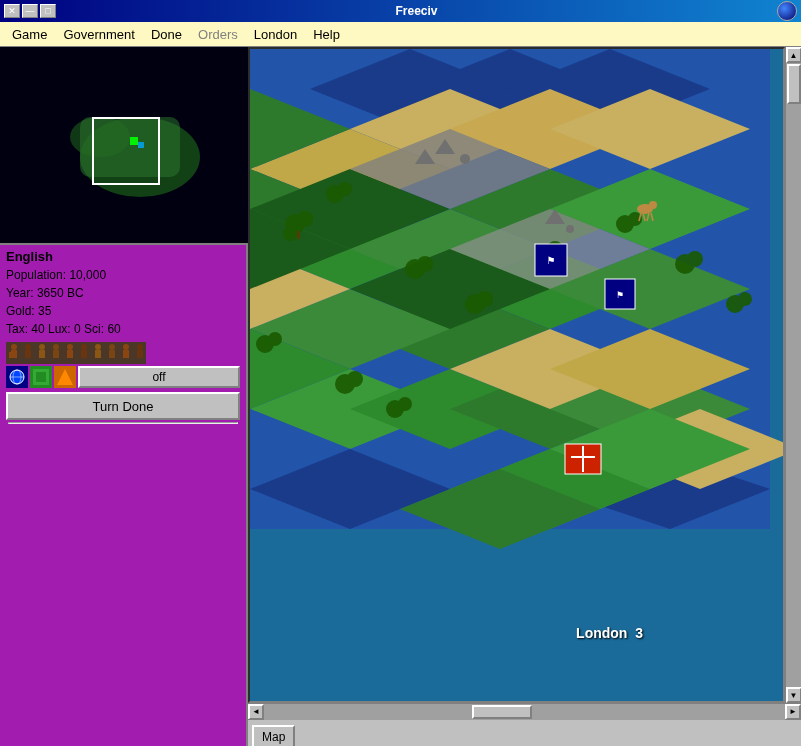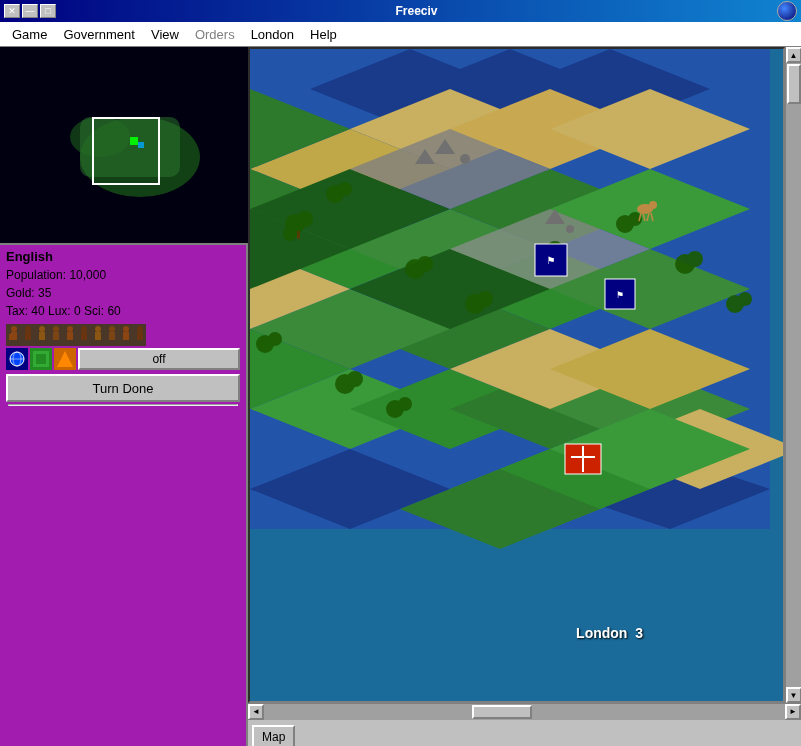--- a/index.html
+++ b/index.html
@@ -47,21 +47,21 @@
     .title-bar-globe {
       width: 20px;
       height: 20px;
       border-radius: 50%;
       background: radial-gradient(circle at 35% 35%, #4488ff, #000066);
       border: 1px solid #aaa;
     }
 
     
     .menu-bar {
-      background: #ffffff;
+      background: #fef9c3;
       border-bottom: 1px solid #808080;
       display: flex;
       align-items: center;
       height: 24px;
       padding: 12px 4px;
     }
     .menu-item {
       padding: 2px 8px;
       font-size: 13px;
       cursor: pointer;
@@ -300,21 +300,21 @@
     <div class="title-bar-btn">—</div>
     <div class="title-bar-btn">□</div>
   </div>
   <div class="title-bar-title">Freeciv</div>
   <div class="title-bar-globe"></div>
 </div>
 
 <div class="menu-bar">
   <div class="menu-item">Game</div>
   <div class="menu-item">Government</div>
-  <div class="menu-item">View</div>
+  <div class="menu-item">Done</div>
   <div class="menu-item disabled">Orders</div>
   <div class="menu-item">London</div>
   <div class="menu-item">Help</div>
 </div>
 
 <div class="main-content">
 
   <div class="left-panel">
 
     <div class="mini-map">
@@ -330,20 +330,21 @@
           <rect x="130" y="90" width="8" height="8" fill="#00ff00" opacity="0.9"></rect>
           <rect x="138" y="95" width="6" height="6" fill="#00aaff" opacity="0.8"></rect>
         </svg>
         <div class="viewport-rect"></div>
       </div>
     </div>
 
     <div class="info-panel">
       <div class="civ-name">English</div>
       <div class="info-line">Population: 10,000</div>
+      <div class="info-line">Year: 3650 BC</div>
       <div class="info-line">Gold: 35</div>
       <div class="info-line">Tax: 40 Lux: 0 Sci: 60</div>
 
       
       <div class="units-row">
         <svg width="140" height="22">
 
           <rect x="0" y="0" width="140" height="22" fill="#4a3728"></rect>
 
           <g fill="#8B4513">

